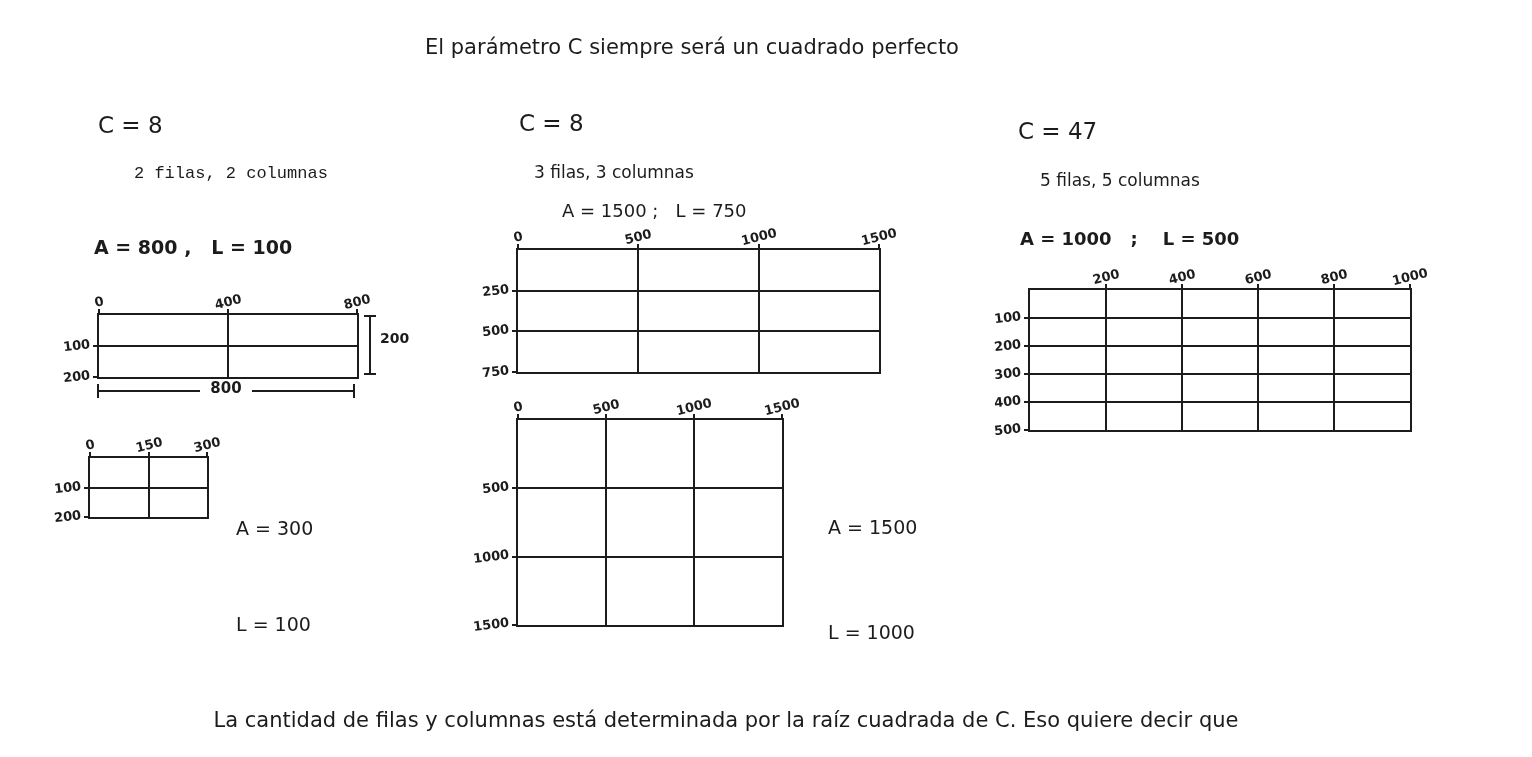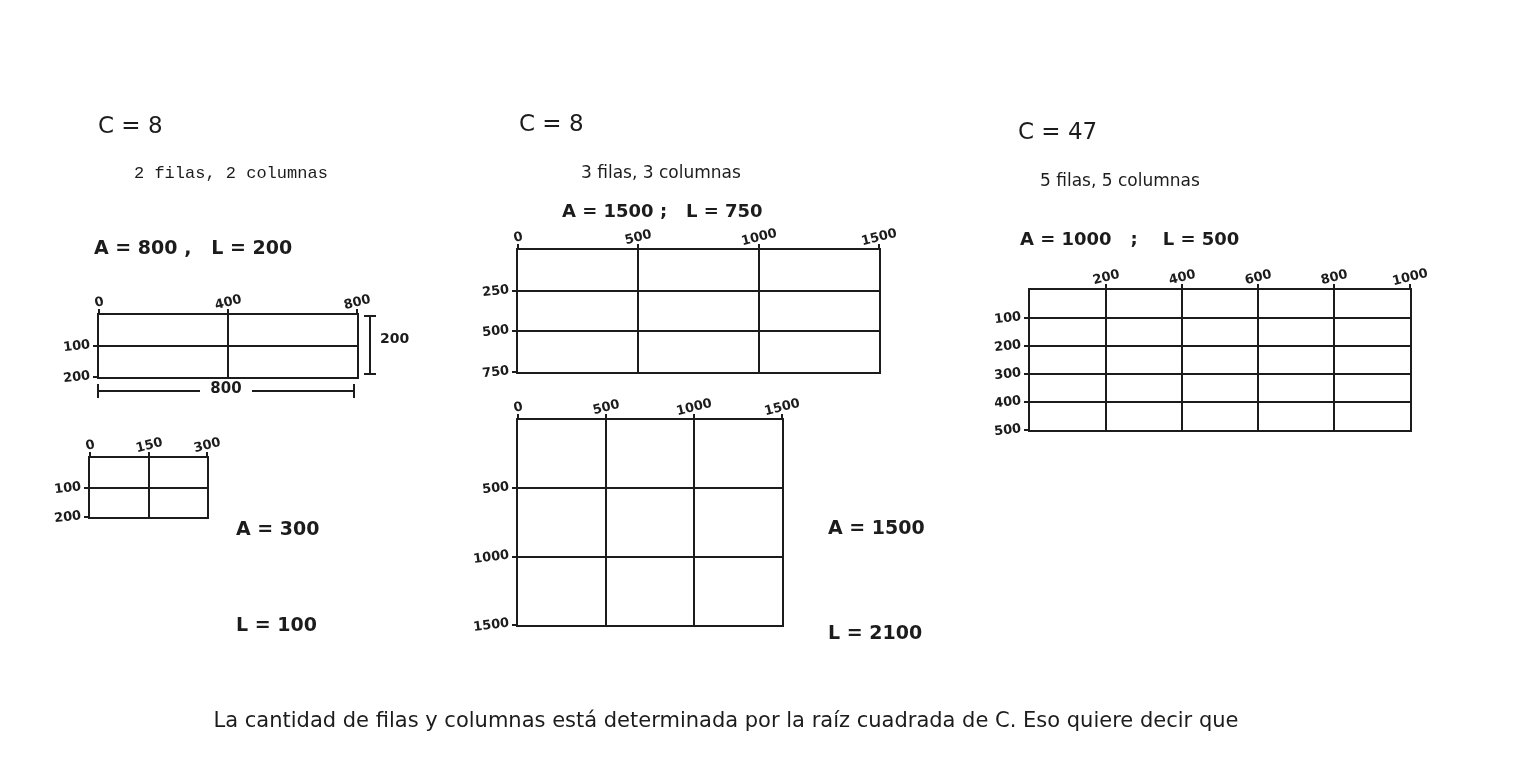--- a/index.html
+++ b/index.html
@@ -10,32 +10,32 @@
   .t{position:absolute;white-space:pre;}
   #title{left:0;top:35px;width:1384px;text-align:center;font-size:21px;font-weight:500;}
   #footer{left:0;top:645px;width:1452px;text-align:center;font-size:21px;line-height:30px;font-weight:500;}
 
   
   #c4-head{left:98px;top:112px;font-size:23px;font-weight:500;}
   #c4-sub{left:134px;top:164px;font-size:17px;font-family:Liberation Mono, monospace;}
   #c4-params{left:94px;top:236px;font-size:19px;font-weight:700;}
   #g-c4a{left:97px;top:313px;width:258px;height:62px;}
   #g-c4b{left:88px;top:456px;width:117px;height:59px;}
-  #c4-note{left:236px;top:448px;font-size:19px;font-weight:700;line-height:32px;}
+  #c4-note{left:236px;top:448px;font-size:19px;font-weight:400;line-height:32px;}
   #c4-dimv-label{left:378px;top:330px;font-size:14px;font-weight:700;background:#fff;padding:0 2px;}
   #c4-dimh-label{left:97px;top:379px;width:258px;text-align:center;font-size:15px;font-weight:700;}
   #c4-dimh-label span{background:#fff;padding:0 10px;}
 
   
   #c9-head{left:519px;top:110px;font-size:23px;font-weight:500;}
-  #c9-sub{left:534px;top:162px;font-size:17px;margin-left:47px;}
-  #c9-params{left:562px;top:200px;font-size:18px;font-weight:700;}
+  #c9-sub{left:534px;top:162px;font-size:17px;}
+  #c9-params{left:562px;top:200px;font-size:18px;font-weight:400;}
   #g-c9a{left:516px;top:248px;width:361px;height:122px;}
   #g-c9b{left:516px;top:418px;width:264px;height:205px;}
-  #c9-note{left:828px;top:440px;font-size:19px;font-weight:700;line-height:35px;}
+  #c9-note{left:828px;top:440px;font-size:19px;font-weight:400;line-height:35px;}
 
   
   #c25-head{left:1018px;top:118px;font-size:23px;font-weight:500;}
   #c25-sub{left:1040px;top:170px;font-size:17px;}
   #c25-params{left:1020px;top:228px;font-size:18px;font-weight:700;}
   #g-c25{left:1028px;top:288px;width:380px;height:140px;}
 
   
   .grid{position:absolute;border:2px solid #1c1c1c;}
   .grid .vline{position:absolute;top:0;bottom:0;width:2px;background:#1c1c1c;transform:translateX(-1px);}
@@ -55,25 +55,26 @@
   .dimh{position:absolute;left:97px;top:390px;width:258px;height:2px;background:#1c1c1c;}
   .dimh::before,.dimh::after{content:"";position:absolute;top:-6px;width:2px;height:14px;background:#1c1c1c;}
   .dimh::before{left:0;}
   .dimh::after{right:0;}
 </style>
 </head>
 <body>
 
 <div class="canvas">
 
+  <div class="t" id="title">El parámetro C siempre será un cuadrado perfecto</div>
 
   <div>
     <div class="t" id="c4-head">C = 8</div>
     <div class="t" id="c4-sub">2 filas, 2 columnas</div>
-    <div class="t" id="c4-params">A = 800 ,   L = 200</div>
+    <div class="t" id="c4-params">A = 800 ,   L = 100</div>
     <div class="grid" id="g-c4a">
         <div class="vline" style="left: 50%;"></div>
         <div class="hline" style="top: 50%;"></div>
         <div class="clab" style="left: 0%;">0</div>
         <div class="ctick" style="left: 0%;"></div>
         <div class="clab" style="left: 50%;">400</div>
         <div class="ctick" style="left: 50%;"></div>
         <div class="clab" style="left: 100%;">800</div>
         <div class="ctick" style="left: 100%;"></div>
         <div class="rlab" style="top: 50%;">100</div>
@@ -144,21 +145,21 @@
         <div class="ctick" style="left: 100%;"></div>
         <div class="rlab" style="top: 33.3333%;">500</div>
         <div class="rtick" style="top: 33.3333%;"></div>
         <div class="rlab" style="top: 66.6667%;">1000</div>
         <div class="rtick" style="top: 66.6667%;"></div>
         <div class="rlab" style="top: 100%;">1500</div>
         <div class="rtick" style="top: 100%;"></div>
       </div>
     <div class="t" id="c9-note">
       <div>A = 1500</div>
-      <div>L = 2100</div>
+      <div>L = 1000</div>
     </div>
   </div>
 
   <div>
     <div class="t" id="c25-head">C = 47</div>
     <div class="t" id="c25-sub">5 filas, 5 columnas</div>
     <div class="t" id="c25-params">A = 1000   ;    L = 500</div>
     <div class="grid" id="g-c25">
         <div class="vline" style="left: 20%;"></div>
         <div class="vline" style="left: 40%;"></div>

